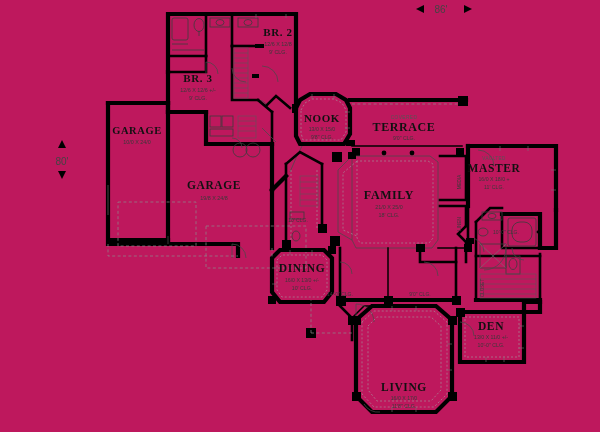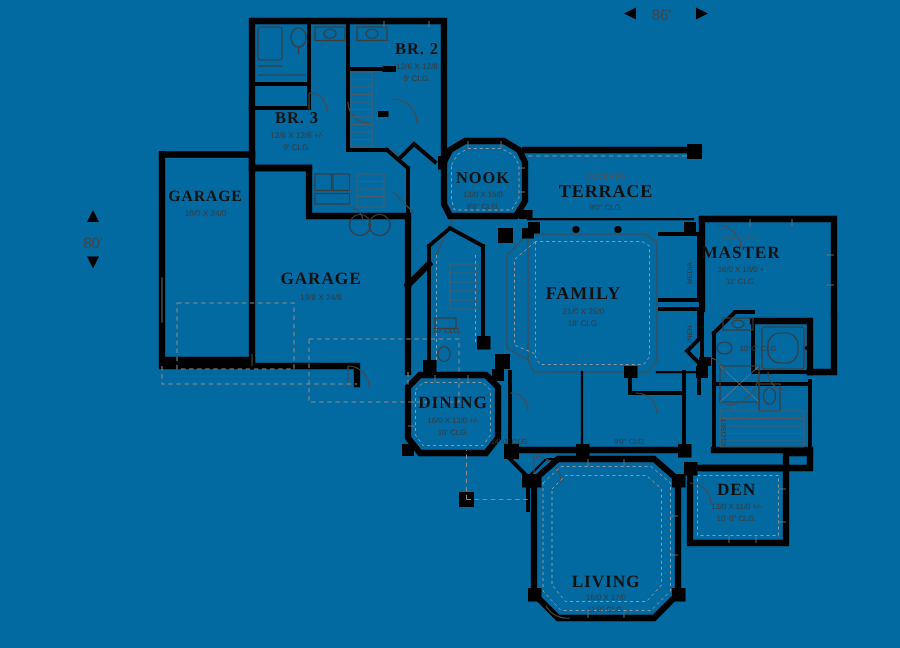--- a/index.html
+++ b/index.html
@@ -1,18 +1,18 @@
 <!DOCTYPE html>
 <html><head>
 <meta charset="utf-8">
 <style>
   html,body{margin:0;padding:0;background:#ffffff;}
   body{width:600px;height:432px;overflow:hidden;
        font-family:"Liberation Sans", sans-serif;}
-  #plan{position:relative;width:600px;height:432px;background:#0369a1;}
+  #plan{position:relative;width:600px;height:432px;background:#be185d;}
   svg{display:block;}
 
   
   .rm-name{font-family:"Liberation Serif", serif;font-weight:bold;
            letter-spacing:.6px;fill:#111;text-anchor:middle;}
   .rm-dim{font-family:"Liberation Sans", sans-serif;fill:#3a3a3a;
           text-anchor:middle;}
   .rm-pre{font-family:"Liberation Sans", sans-serif;fill:#555;
           text-anchor:middle;letter-spacing:.4px;}
   .dimtxt{font-family:"Liberation Sans", sans-serif;fill:#444;

